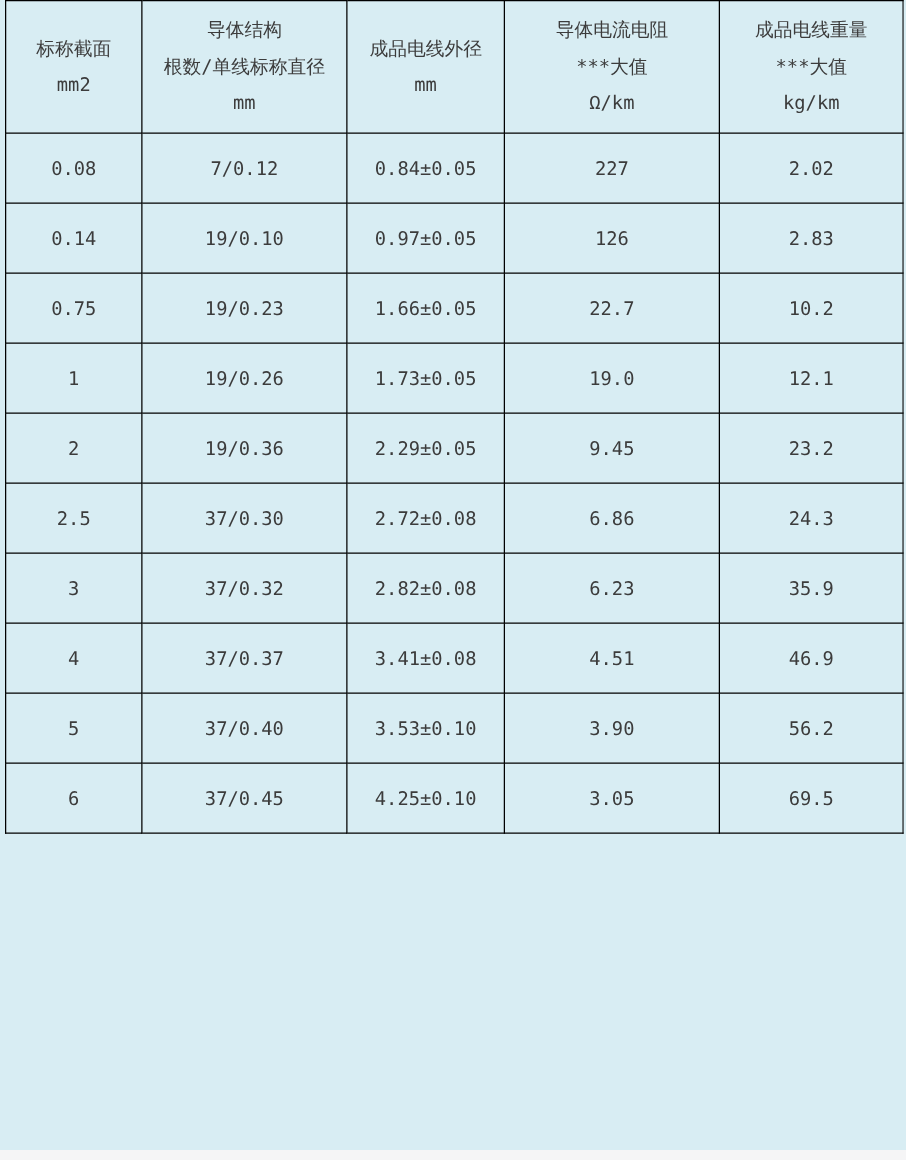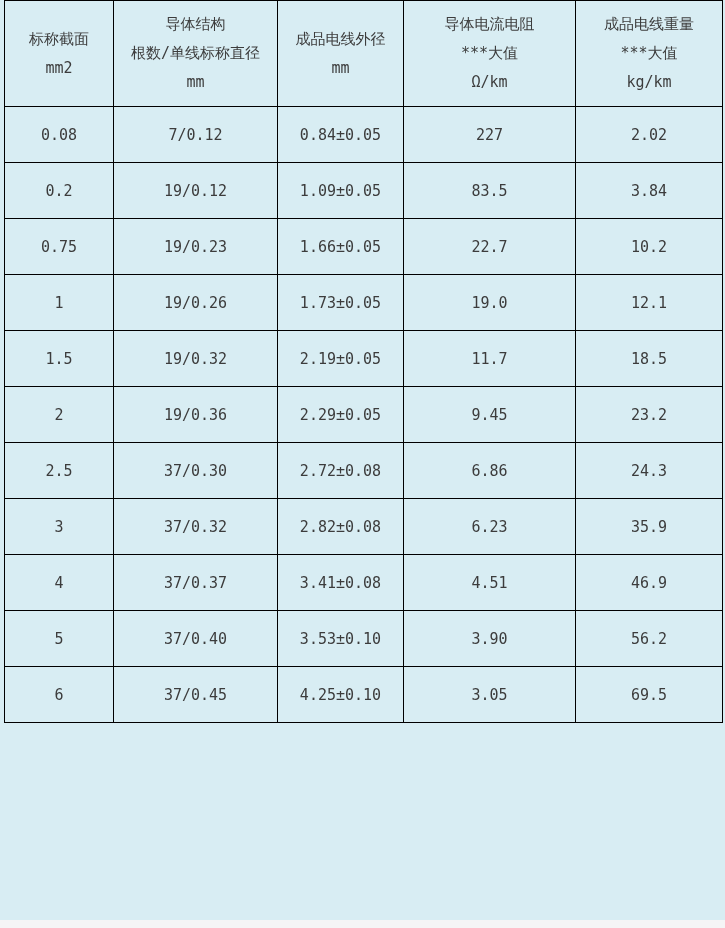--- a/index.html
+++ b/index.html
@@ -99,46 +99,39 @@
     </thead>
     <tbody id="table-body">
         <tr>
           <td>0.08</td>
           <td>7/0.12</td>
           <td>0.84±0.05</td>
           <td>227</td>
           <td>2.02</td>
         </tr>
         <tr>
-          <td>0.2</td>
-          <td>19/0.12</td>
-          <td>1.09±0.05</td>
-          <td>83.5</td>
-          <td>3.84</td>
+          <td>0.14</td>
+          <td>19/0.10</td>
+          <td>0.97±0.05</td>
+          <td>126</td>
+          <td>2.83</td>
         </tr>
         <tr>
           <td>0.75</td>
           <td>19/0.23</td>
           <td>1.66±0.05</td>
           <td>22.7</td>
           <td>10.2</td>
         </tr>
         <tr>
           <td>1</td>
           <td>19/0.26</td>
           <td>1.73±0.05</td>
           <td>19.0</td>
           <td>12.1</td>
-        </tr>
-        <tr>
-          <td>1.5</td>
-          <td>19/0.32</td>
-          <td>2.19±0.05</td>
-          <td>11.7</td>
-          <td>18.5</td>
         </tr>
         <tr>
           <td>2</td>
           <td>19/0.36</td>
           <td>2.29±0.05</td>
           <td>9.45</td>
           <td>23.2</td>
         </tr>
         <tr>
           <td>2.5</td>

